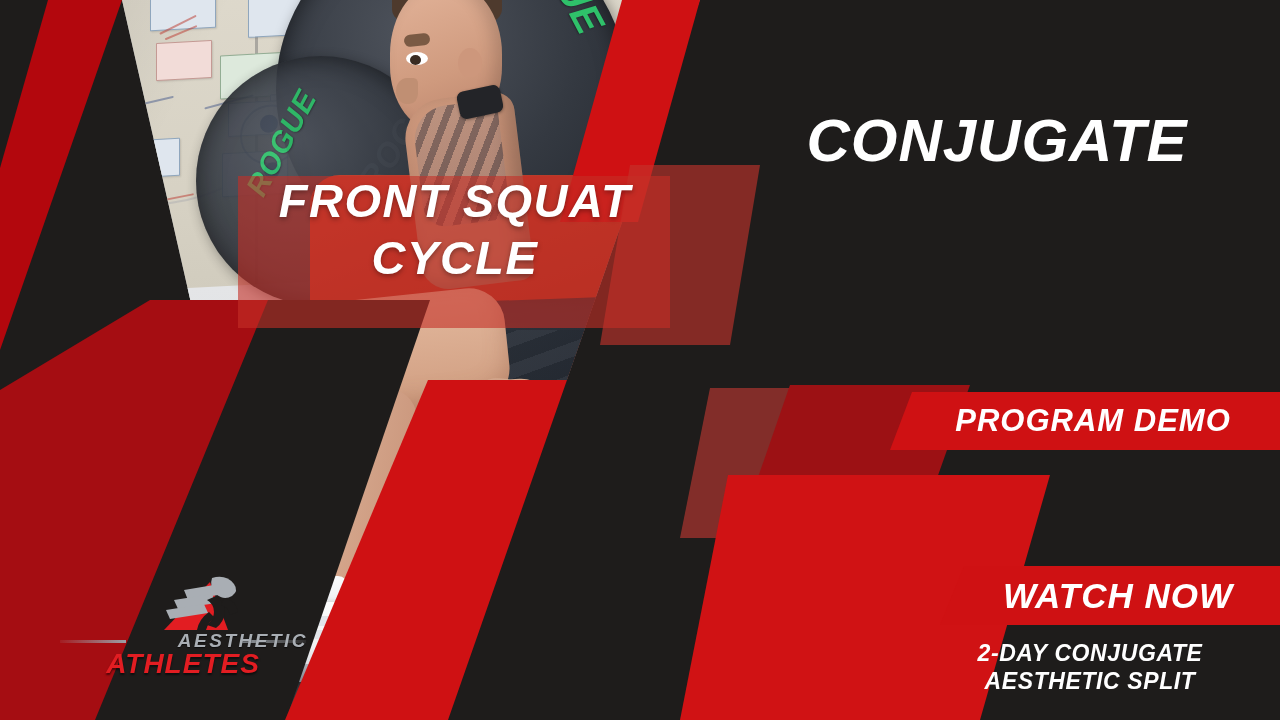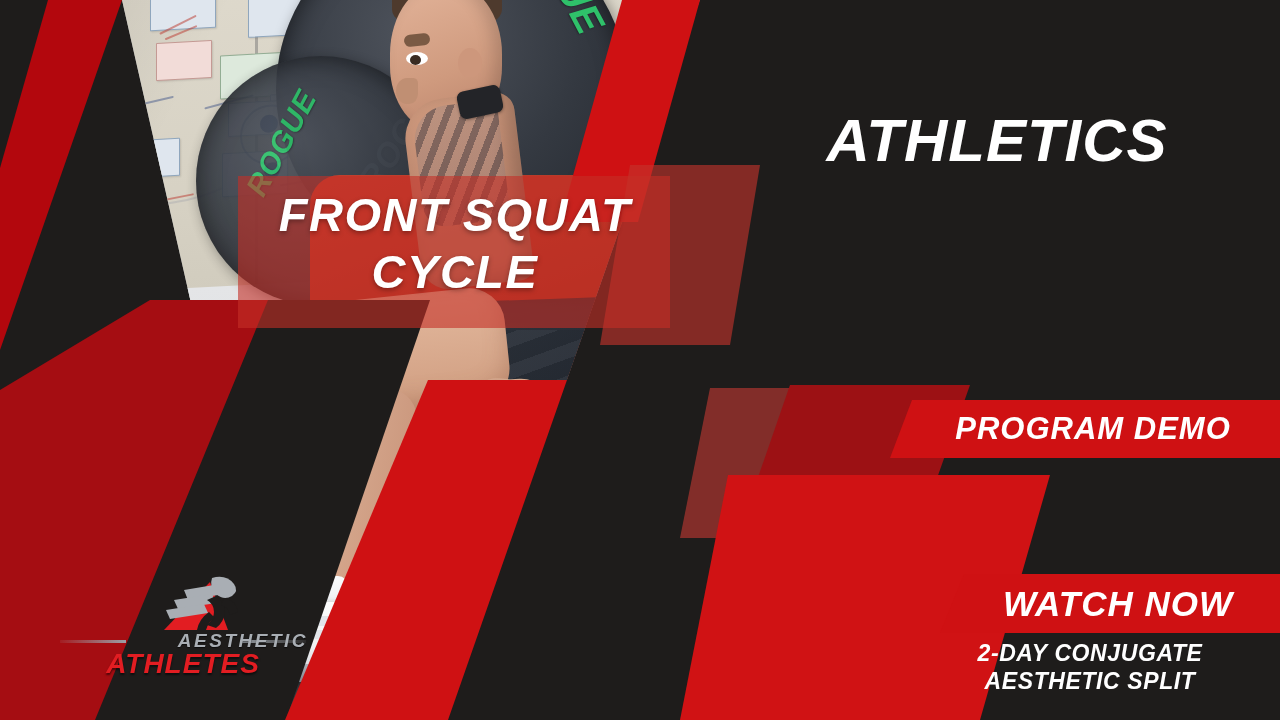--- a/index.html
+++ b/index.html
@@ -328,21 +328,21 @@
 
   
   .fsc-band {
     position: absolute;
     left: 238px; top: 176px;
     width: 432px; height: 152px;
     background: rgba(196,46,38,.60);
   }
   .fsc-text {
     position: absolute;
-    left: 200px; top: 186px;
+    left: 200px; top: 172px;
     width: 510px;
     text-align: center;
     color: #fff;
     font-family: "Liberation Sans", sans-serif;
     font-weight: 700;
     font-style: italic;
     font-size: 47px;
     line-height: 1.22;
     letter-spacing: 1.5px;
     text-shadow: 0 2px 5px rgba(0,0,0,.35);
@@ -381,21 +381,20 @@
     position: absolute;
     display: flex;
     align-items: center;
     justify-content: center;
     background: #cf1113;
     color: #fff;
     font-weight: 700;
     font-style: italic;
     font-family: "Liberation Sans", sans-serif;
     letter-spacing: 1px;
-    margin-top: 8px;
   }
   .banner-demo {
     left: 890px; top: 392px; width: 390px; height: 58px;
     font-size: 31px;
     clip-path: polygon(22px 0, 390px 0, 390px 58px, 0 58px);
     padding-left: 16px;
   }
   .banner-watch {
     left: 940px; top: 566px; width: 340px; height: 59px;
     font-size: 35px;
@@ -602,21 +601,21 @@
   <div class="shape right-red-dark"></div>
   <div class="shape right-red-big"></div>
 
   <div class="fsc-band"></div>
   <div class="fsc-text">
     <span>FRONT SQUAT</span><br>
     <span>CYCLE</span>
   </div>
 
   <div class="brand">
-    <span class="l2">ATHLETICS</span>
+    <span class="l2">CONJUGATE</span>
   </div>
 
 
   <div class="banner banner-demo">PROGRAM DEMO</div>
 
   <div class="banner banner-watch">WATCH NOW</div>
 
   <div class="subline">
     <span>2-DAY CONJUGATE</span><br>
     <span>AESTHETIC SPLIT</span>

